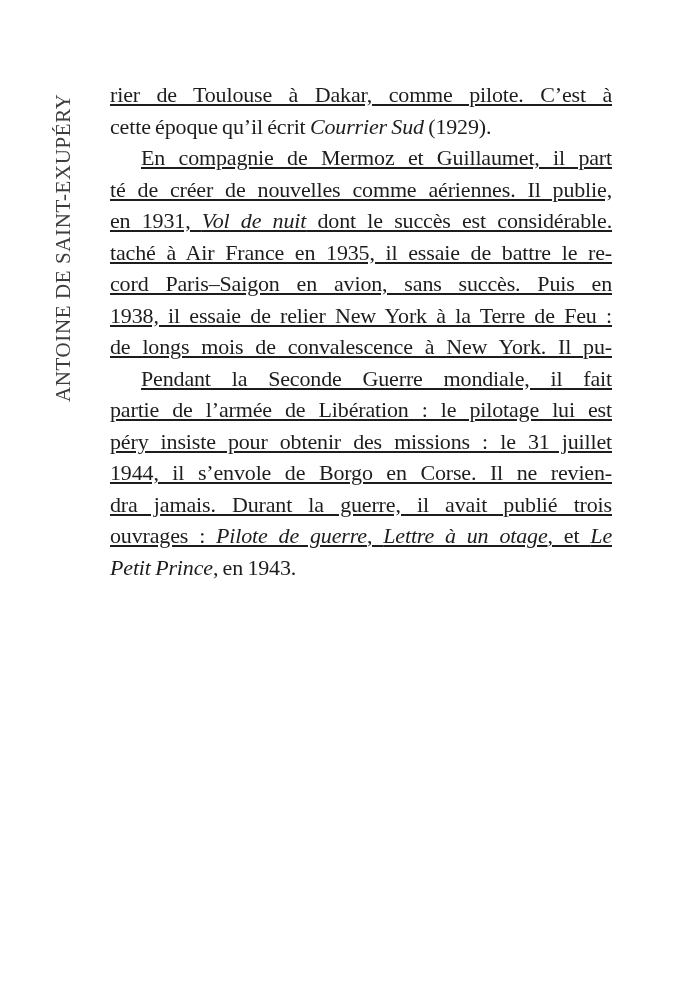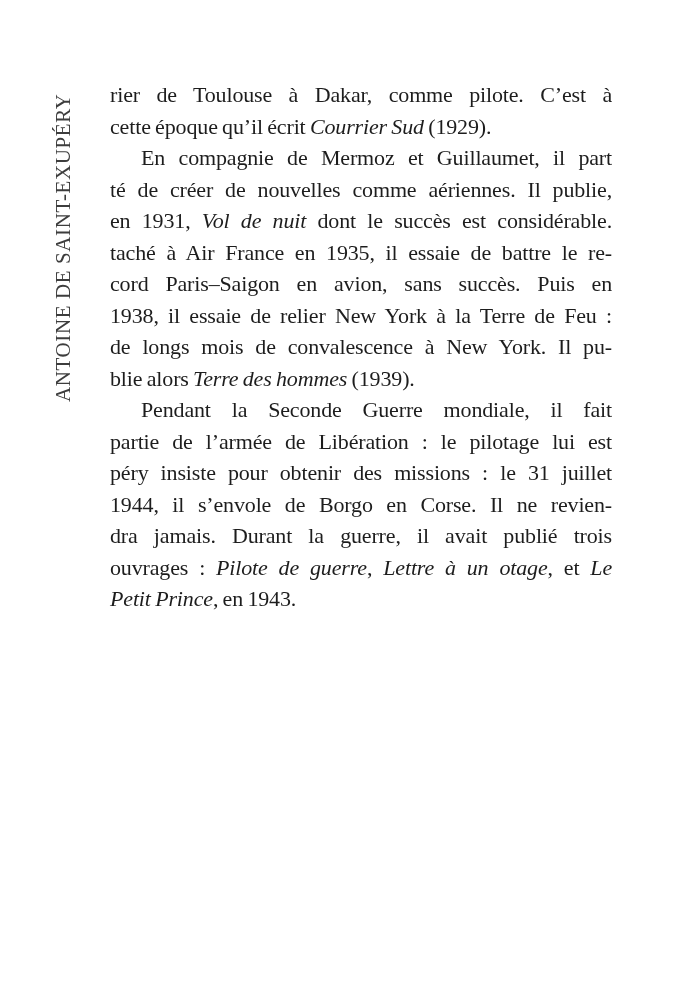--- a/index.html
+++ b/index.html
@@ -40,20 +40,21 @@
     color: #1d1d1d;
     letter-spacing: -0.15px;
     word-spacing: -1px;
   }
   .line {
     min-height: 31.5px;
   }
   .line.j {
     text-align: justify;
     text-align-last: justify;
+    text-decoration: underline;
   }
   .line.ind {
     text-indent: 31px;
   }
   .line em {
     font-style: italic;
   }
 </style>
 </head>
 <body>
@@ -63,21 +64,20 @@
   <div class="body-text">
       <div class="line j"><span>rier de Toulouse à Dakar, comme pilote. C’est à</span></div>
       <div class="line"><span>cette époque qu’il écrit </span><em>Courrier Sud</em><span> (1929).</span></div>
       <div class="line j ind"><span>En compagnie de Mermoz et Guillaumet, il part</span></div>
       <div class="line j"><span>té de créer de nouvelles comme aériennes. Il publie,</span></div>
       <div class="line j"><span>en 1931, </span><em>Vol de nuit</em><span> dont le succès est considérable.</span></div>
       <div class="line j"><span>taché à Air France en 1935, il essaie de battre le re-</span></div>
       <div class="line j"><span>cord Paris–Saigon en avion, sans succès. Puis en</span></div>
       <div class="line j"><span>1938, il essaie de relier New York à la Terre de Feu :</span></div>
       <div class="line j"><span>de longs mois de convalescence à New York. Il pu-</span></div>
-      <div class="line"><span>blie alors </span><em>Terre des hommes</em><span> (1939).</span></div>
       <div class="line j ind"><span>Pendant la Seconde Guerre mondiale, il fait</span></div>
       <div class="line j"><span>partie de l’armée de Libération : le pilotage lui est</span></div>
       <div class="line j"><span>péry insiste pour obtenir des missions : le 31 juillet</span></div>
       <div class="line j"><span>1944, il s’envole de Borgo en Corse. Il ne revien-</span></div>
       <div class="line j"><span>dra jamais. Durant la guerre, il avait publié trois</span></div>
       <div class="line j"><span>ouvrages : </span><em>Pilote de guerre</em><span>, </span><em>Lettre à un otage</em><span>, et </span><em>Le</em></div>
       <div class="line"><em>Petit Prince</em><span>, en 1943.</span></div>
     </div>
 </div>
 

